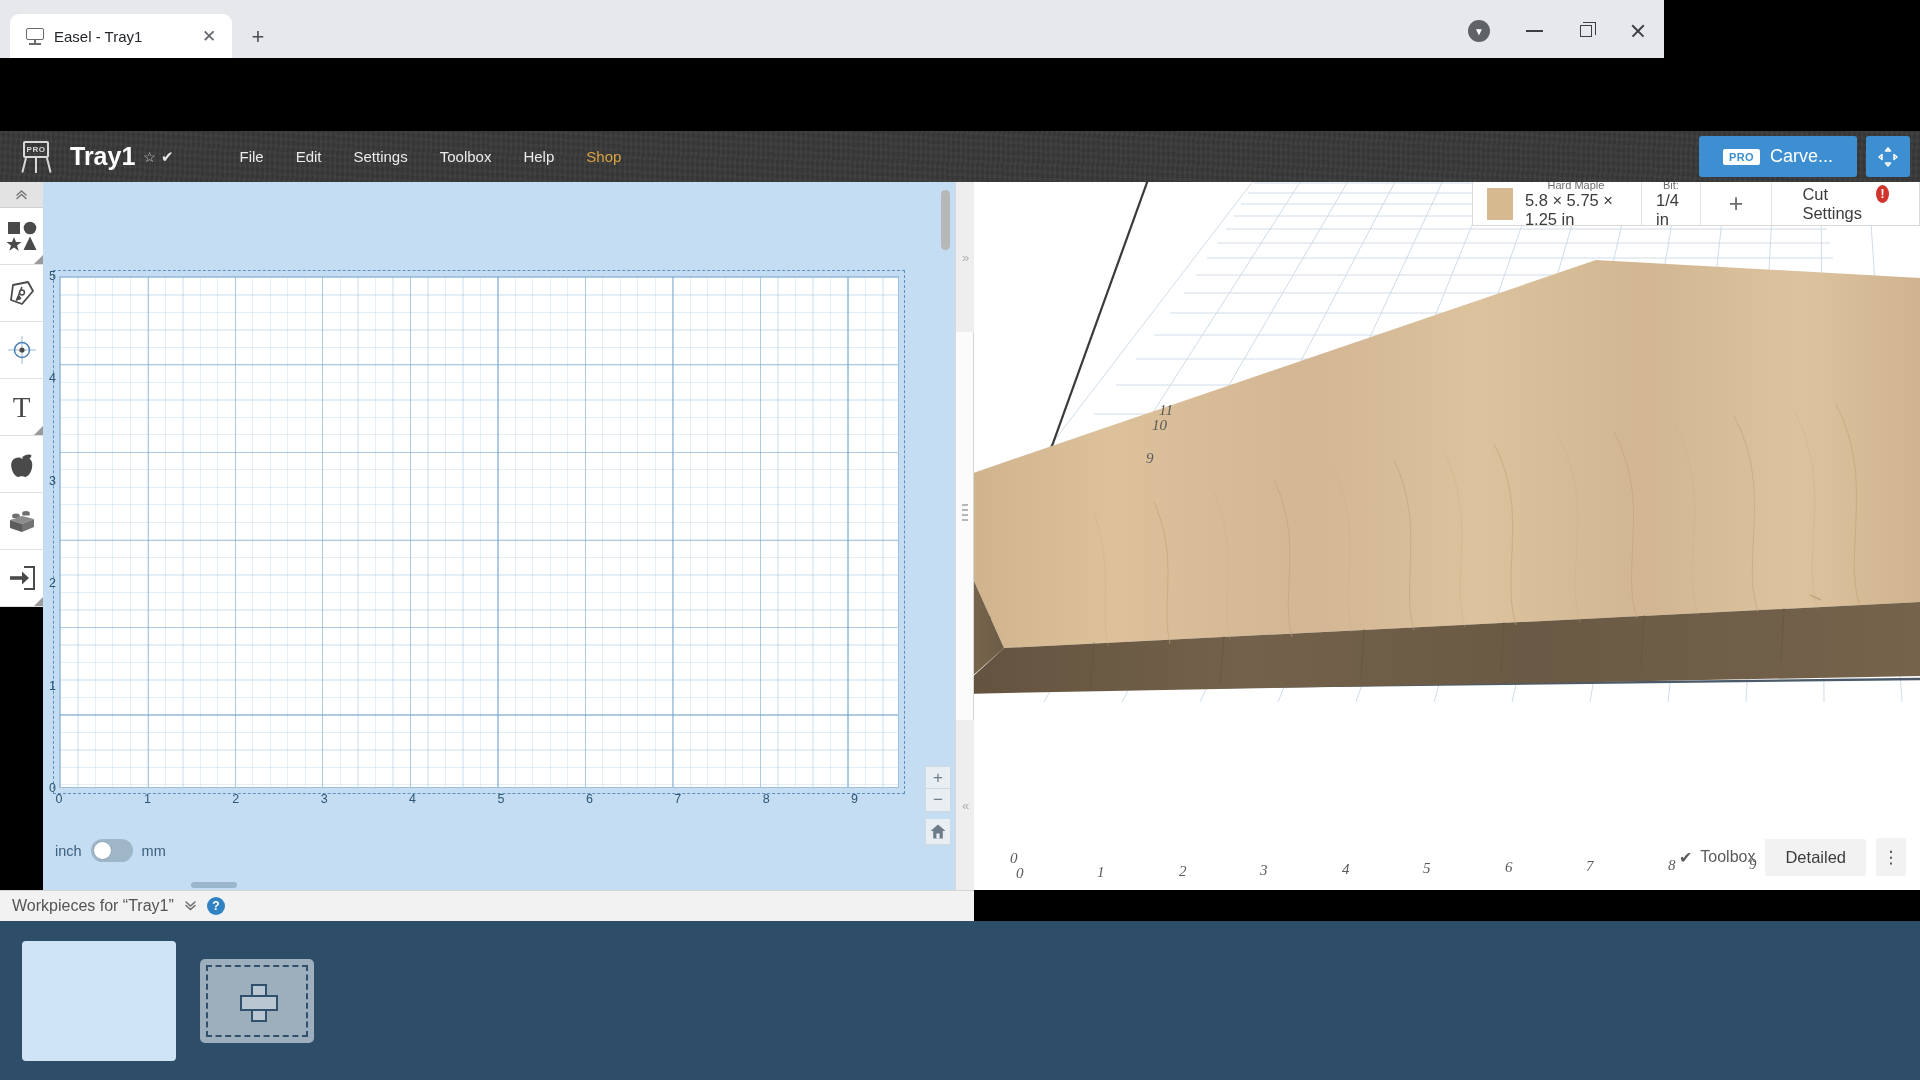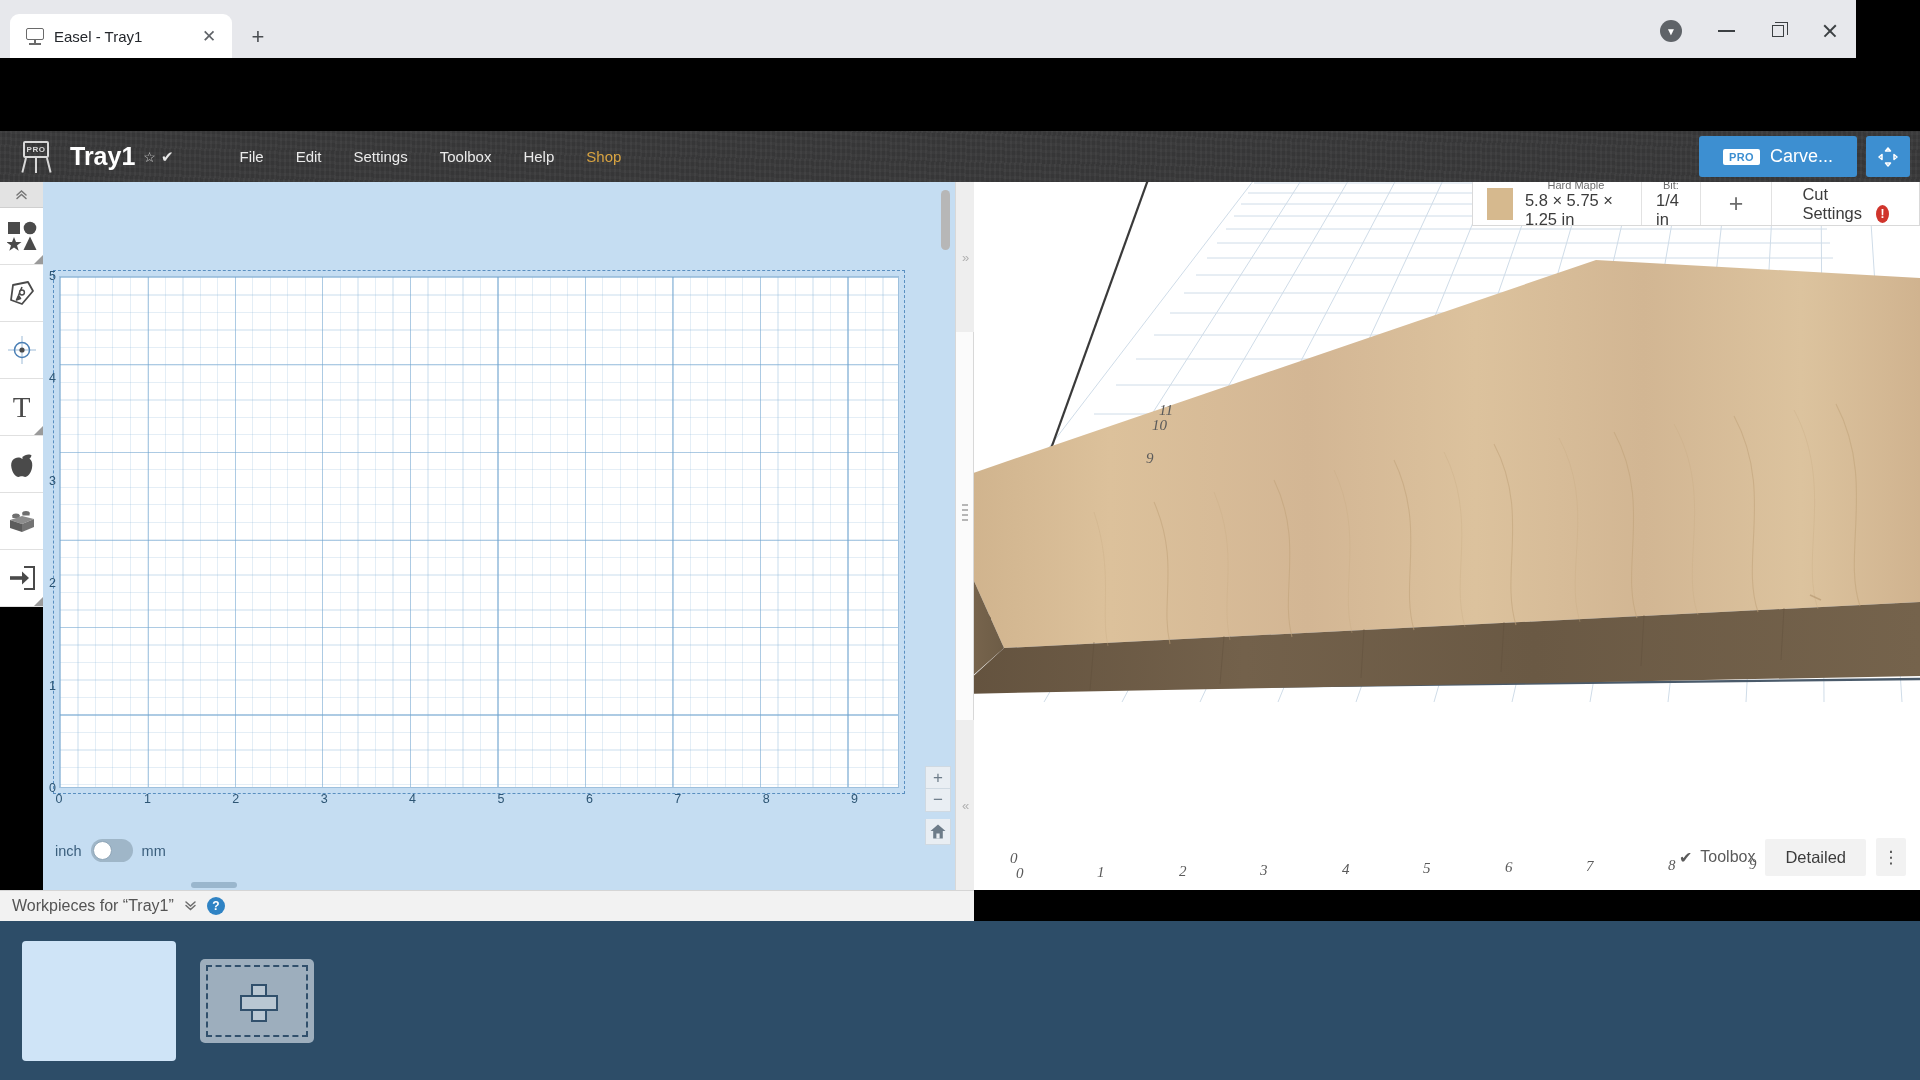--- a/index.html
+++ b/index.html
@@ -6,21 +6,21 @@
   html, body {
     width: 1920px; height: 1080px;
     overflow: hidden;
     font-family: "Liberation Sans", sans-serif;
     background: #000;
   }
   #app { position: relative; width: 1920px; height: 1080px; }
 
   
   .browser-bar {
-    position: absolute; left: 0; top: 0; width: 1856px; height: 58px;
+    position: absolute; left: 0; top: 0; width: 1664px; height: 58px;
     background: #e7e8ec;
   }
   .tab-strip { position: absolute; left: 0; top: 8px; height: 50px; display: flex; align-items: flex-end; }
   .tab {
     position: relative;
     display: flex; align-items: center; gap: 10px;
     height: 44px; width: 222px;
     padding: 0 12px 0 16px;
     background: #fff;
     border-radius: 9px 9px 0 0;
@@ -166,21 +166,21 @@
     background: #fff; border: 1px solid #d9d9d9; border-top: none;
     z-index: 6;
   }
   .cut-cell { display: flex; align-items: center; padding: 0 14px; border-right: 1px solid #e2e2e2; }
   .cut-cell:last-child { border-right: none; }
   .swatch { width: 36px; height: 32px; background: #d6b98e; margin-right: 12px; }
   .cut-stack { display: flex; flex-direction: column; align-items: center; line-height: 1.12; }
   .cut-sm { font-size: 11px; color: #6d6d6d; }
   .cut-lg { font-size: 16.5px; color: #3c3c3c; }
   .cut-plus { font-size: 25px; color: #6c6c6c; padding: 0 14px; display: flex; align-items: center; }
-  .cut-settings { display: flex; align-items: flex-end; gap: 9px; font-size: 16.5px; color: #3c3c3c; padding: 0 16px; }
+  .cut-settings { display: flex; align-items: flex-start; gap: 9px; font-size: 16.5px; color: #3c3c3c; padding: 0 16px; }
   .warn-ico { width: 18px; height: 18px; border-radius: 50%; background: #d0342c; color: #fff; font-size: 12px; font-weight: bold; display: flex; align-items: center; justify-content: center; }
   .axis-lbl { position: absolute; font-size: 15px; color: #5a5a5a; font-style: italic; font-family: "Liberation Serif", serif; }
   .prev-ctrls { position: absolute; right: 14px; bottom: 14px; display: flex; align-items: center; gap: 10px; }
   .detailed { display: flex; align-items: center; gap: 8px; font-size: 16px; color: #5a5a5a; }
   .sim-btn { background: #f2f2f2; color: #3c3c3c; font-size: 16.5px; padding: 9px 20px; border-radius: 2px; }
   .kebab { background: #f2f2f2; width: 30px; height: 38px; display:flex; align-items:center; justify-content:center; color:#4a4a4a; font-size:17px; border-radius:2px; }
 
   
   .wp-header {
     position: absolute; left: 0; top: 890px; width: 974px; height: 31px;

